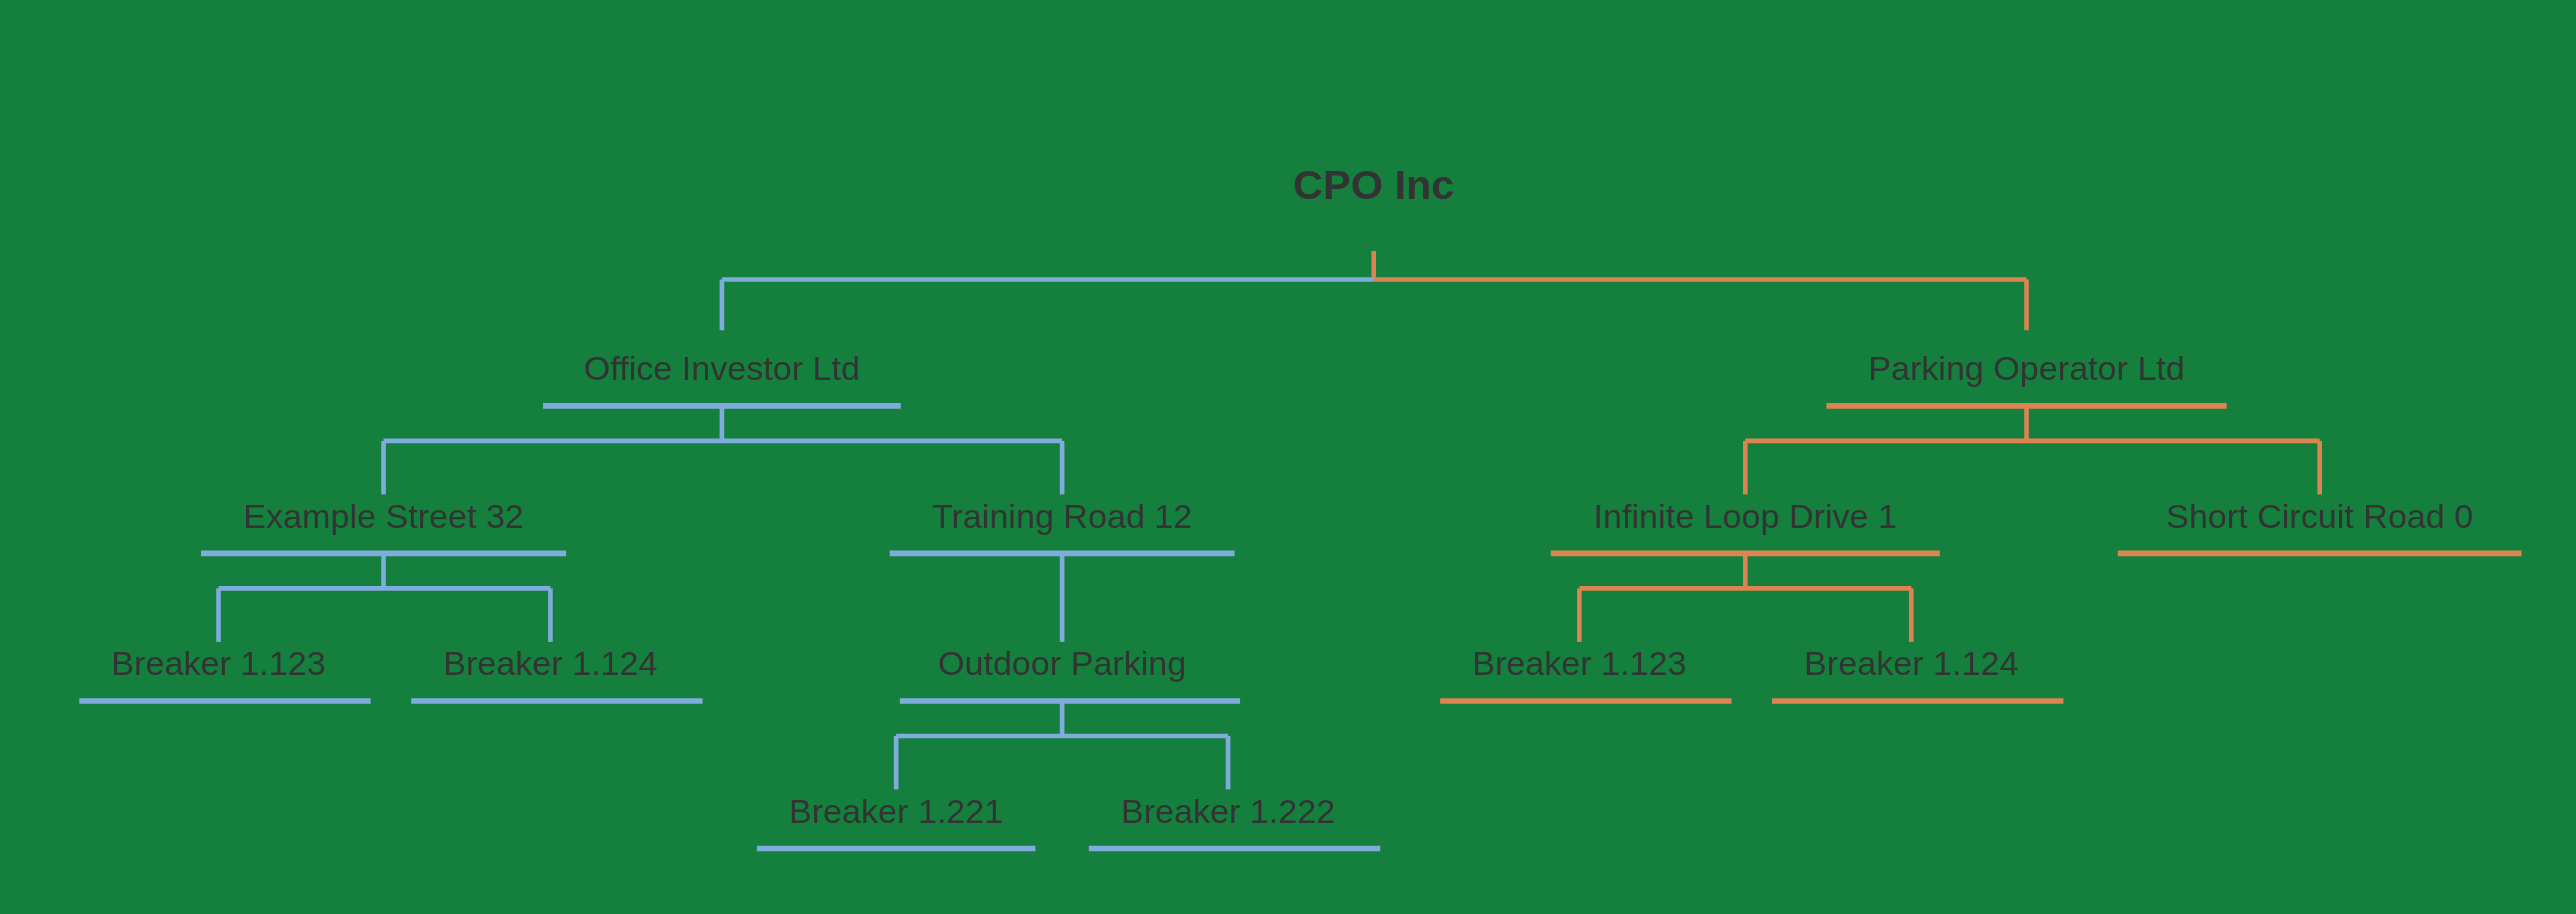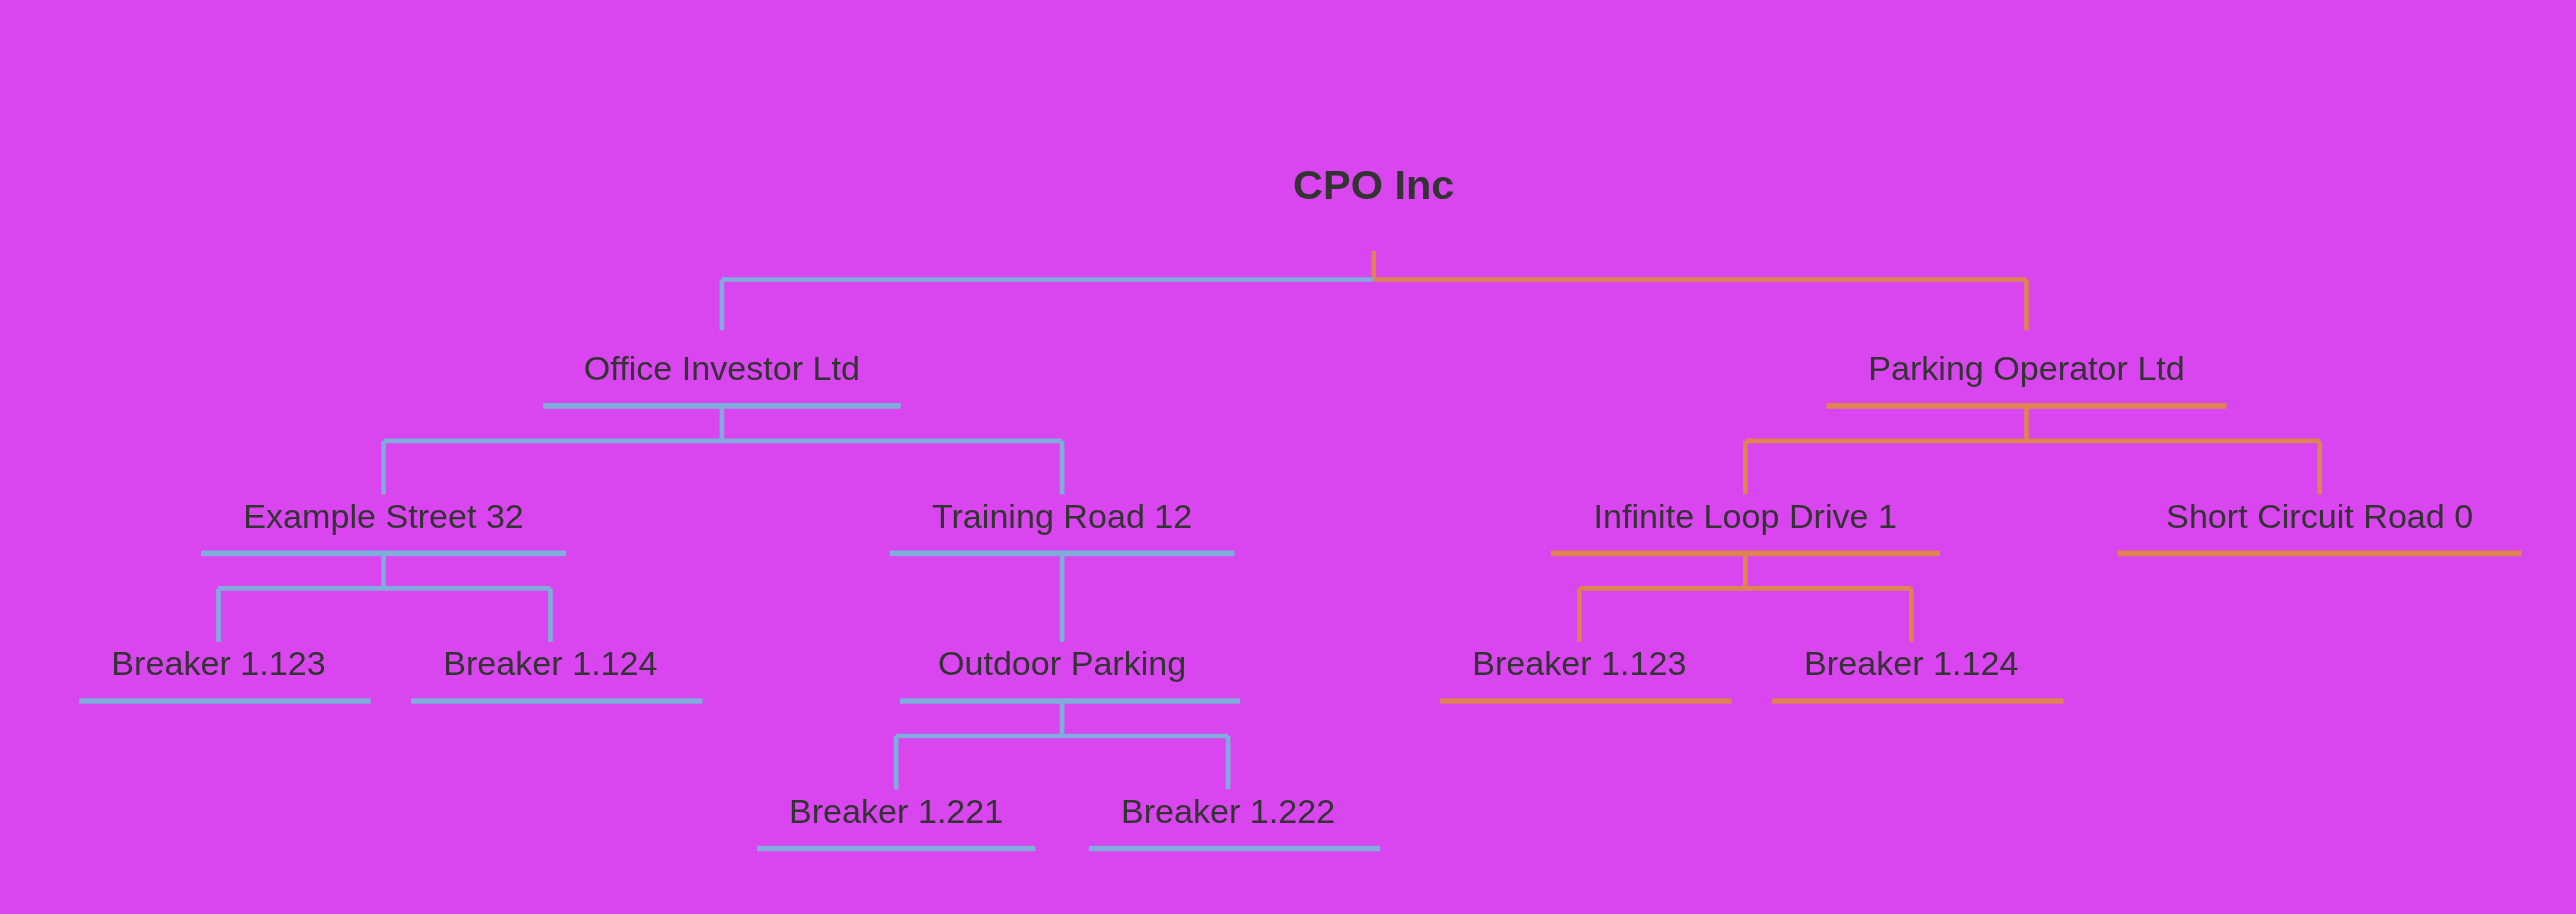--- a/index.html
+++ b/index.html
@@ -10,21 +10,21 @@
   body {
     width: 2576px;
     height: 915px;
     overflow: hidden;
     font-family: "Liberation Sans", sans-serif;
   }
   #diagram-root {
     position: relative;
     width: 2576px;
     height: 915px;
-    background: #d946ef;
+    background: #15803d;
   }
   svg#tree-svg {
     position: absolute;
     left: 0;
     top: 0;
     width: 2576px;
     height: 915px;
     display: block;
   }
   .node-label {

